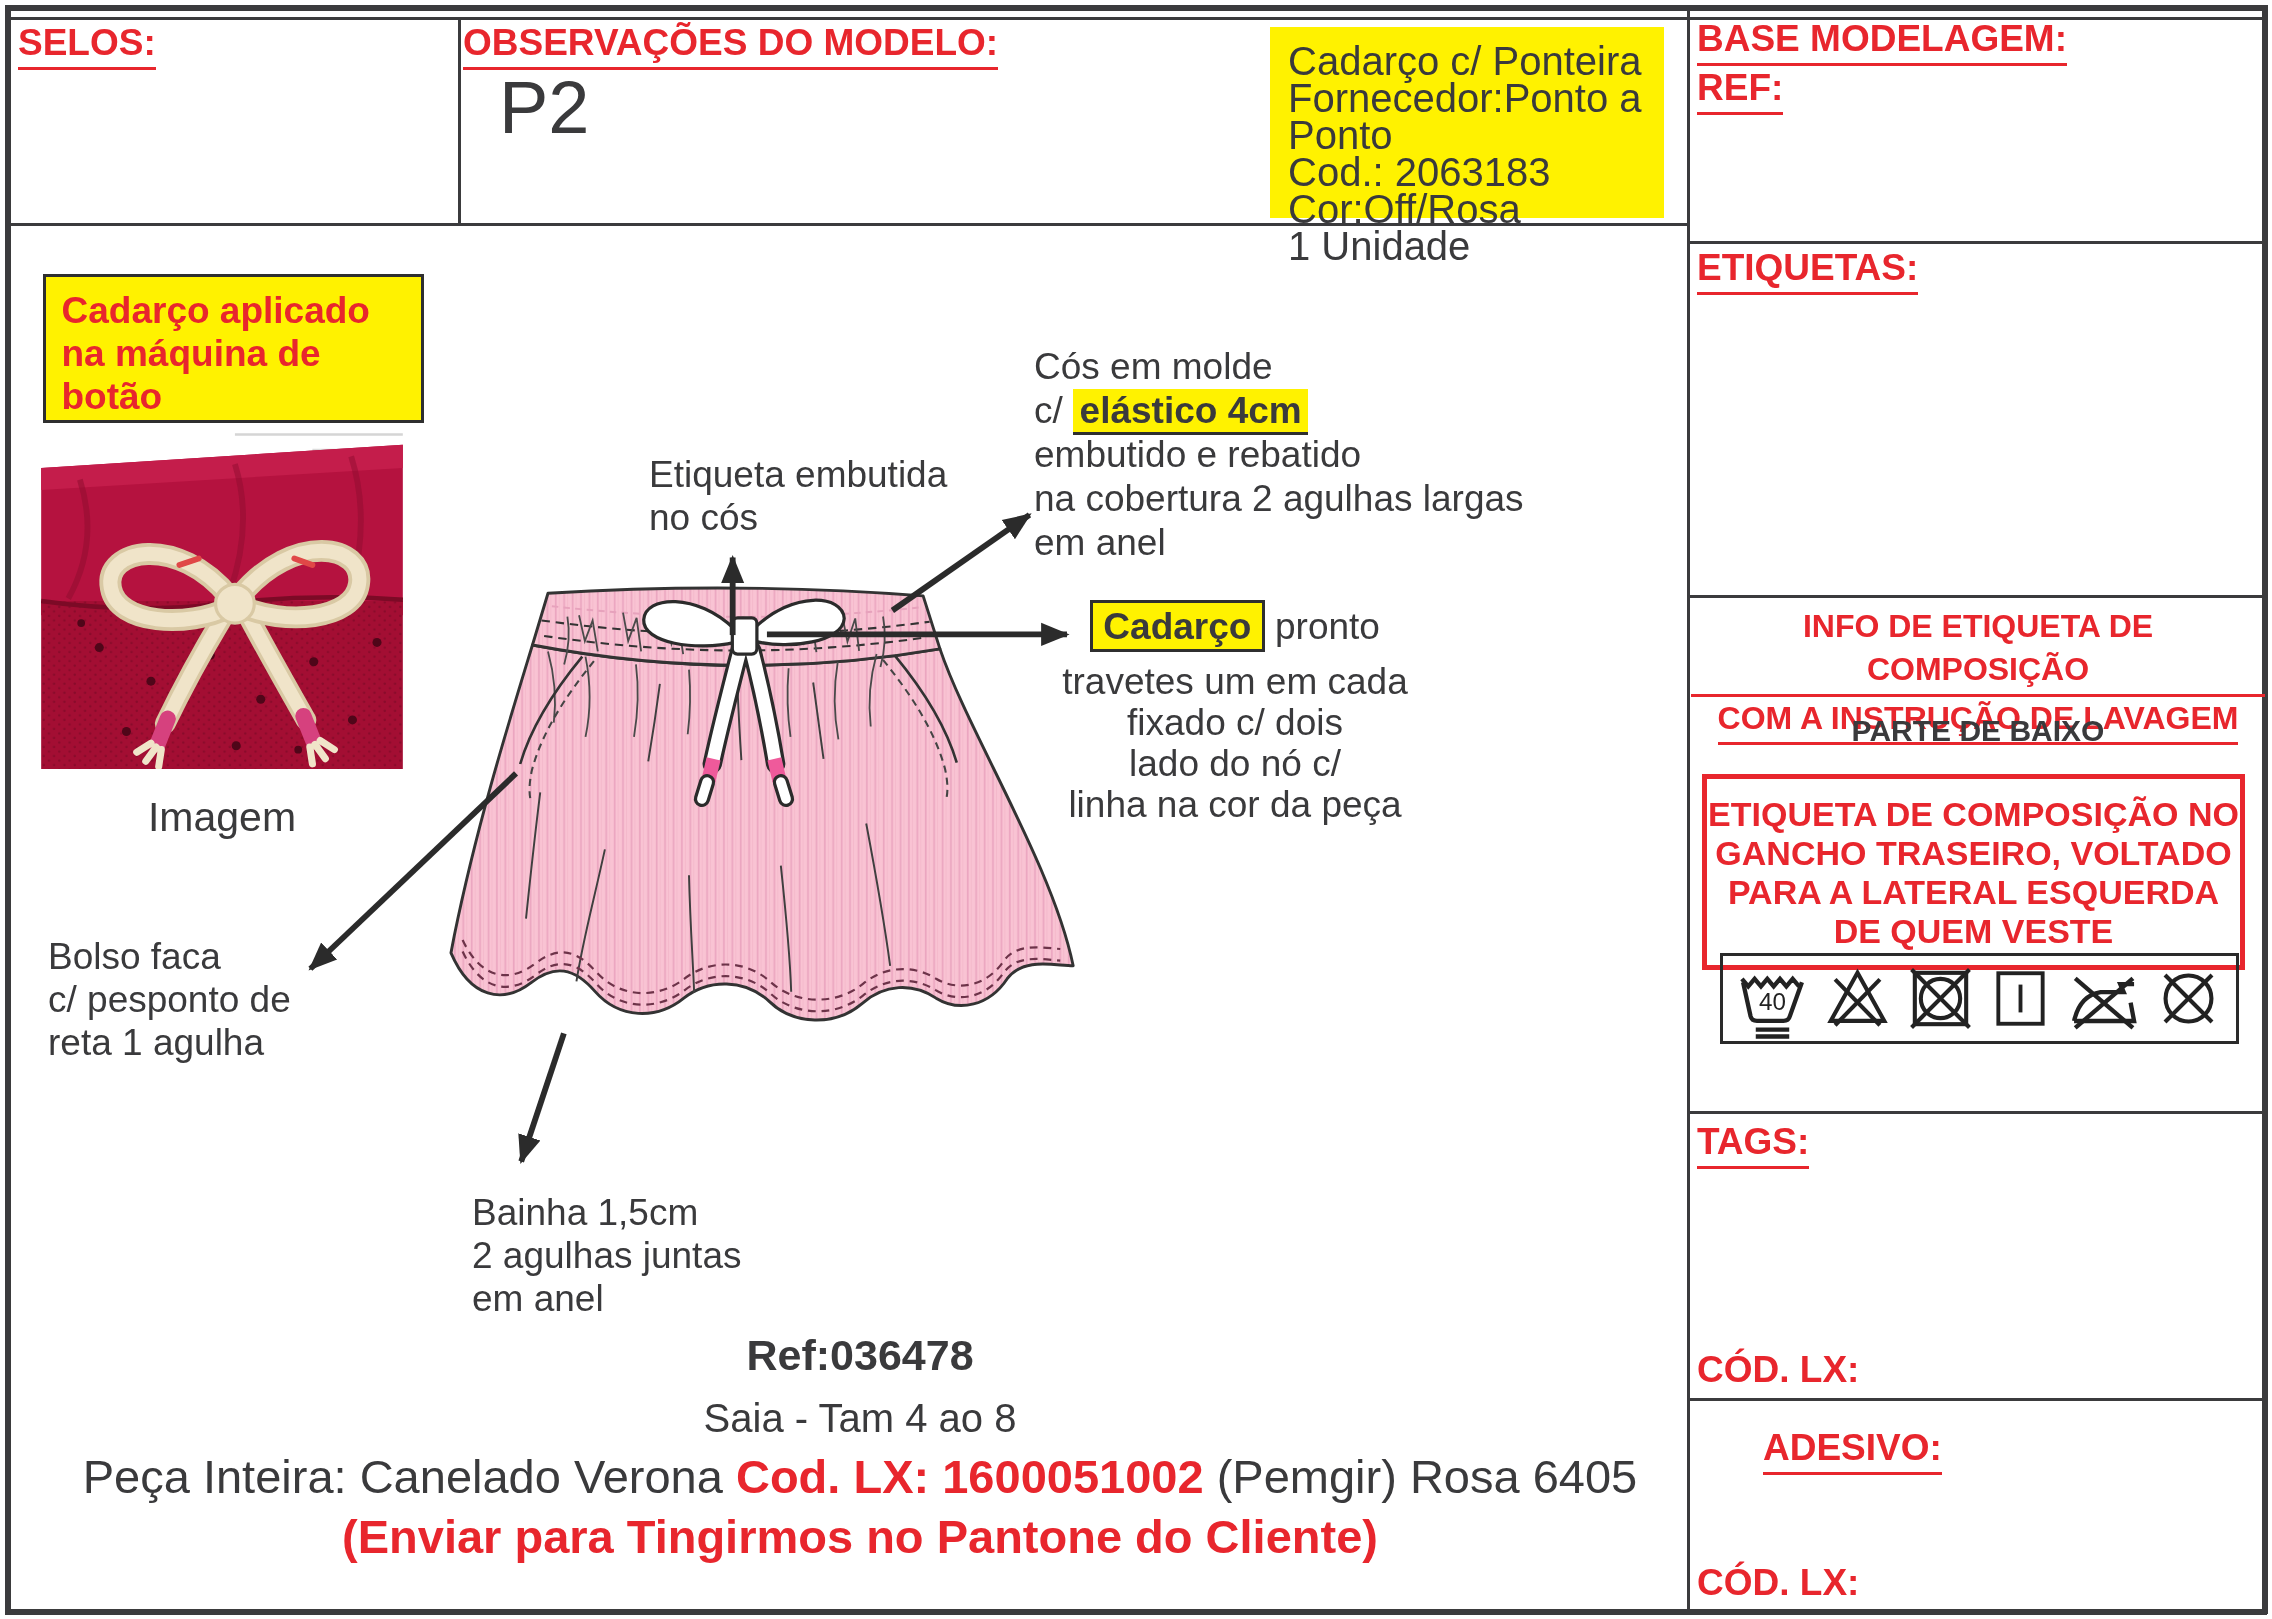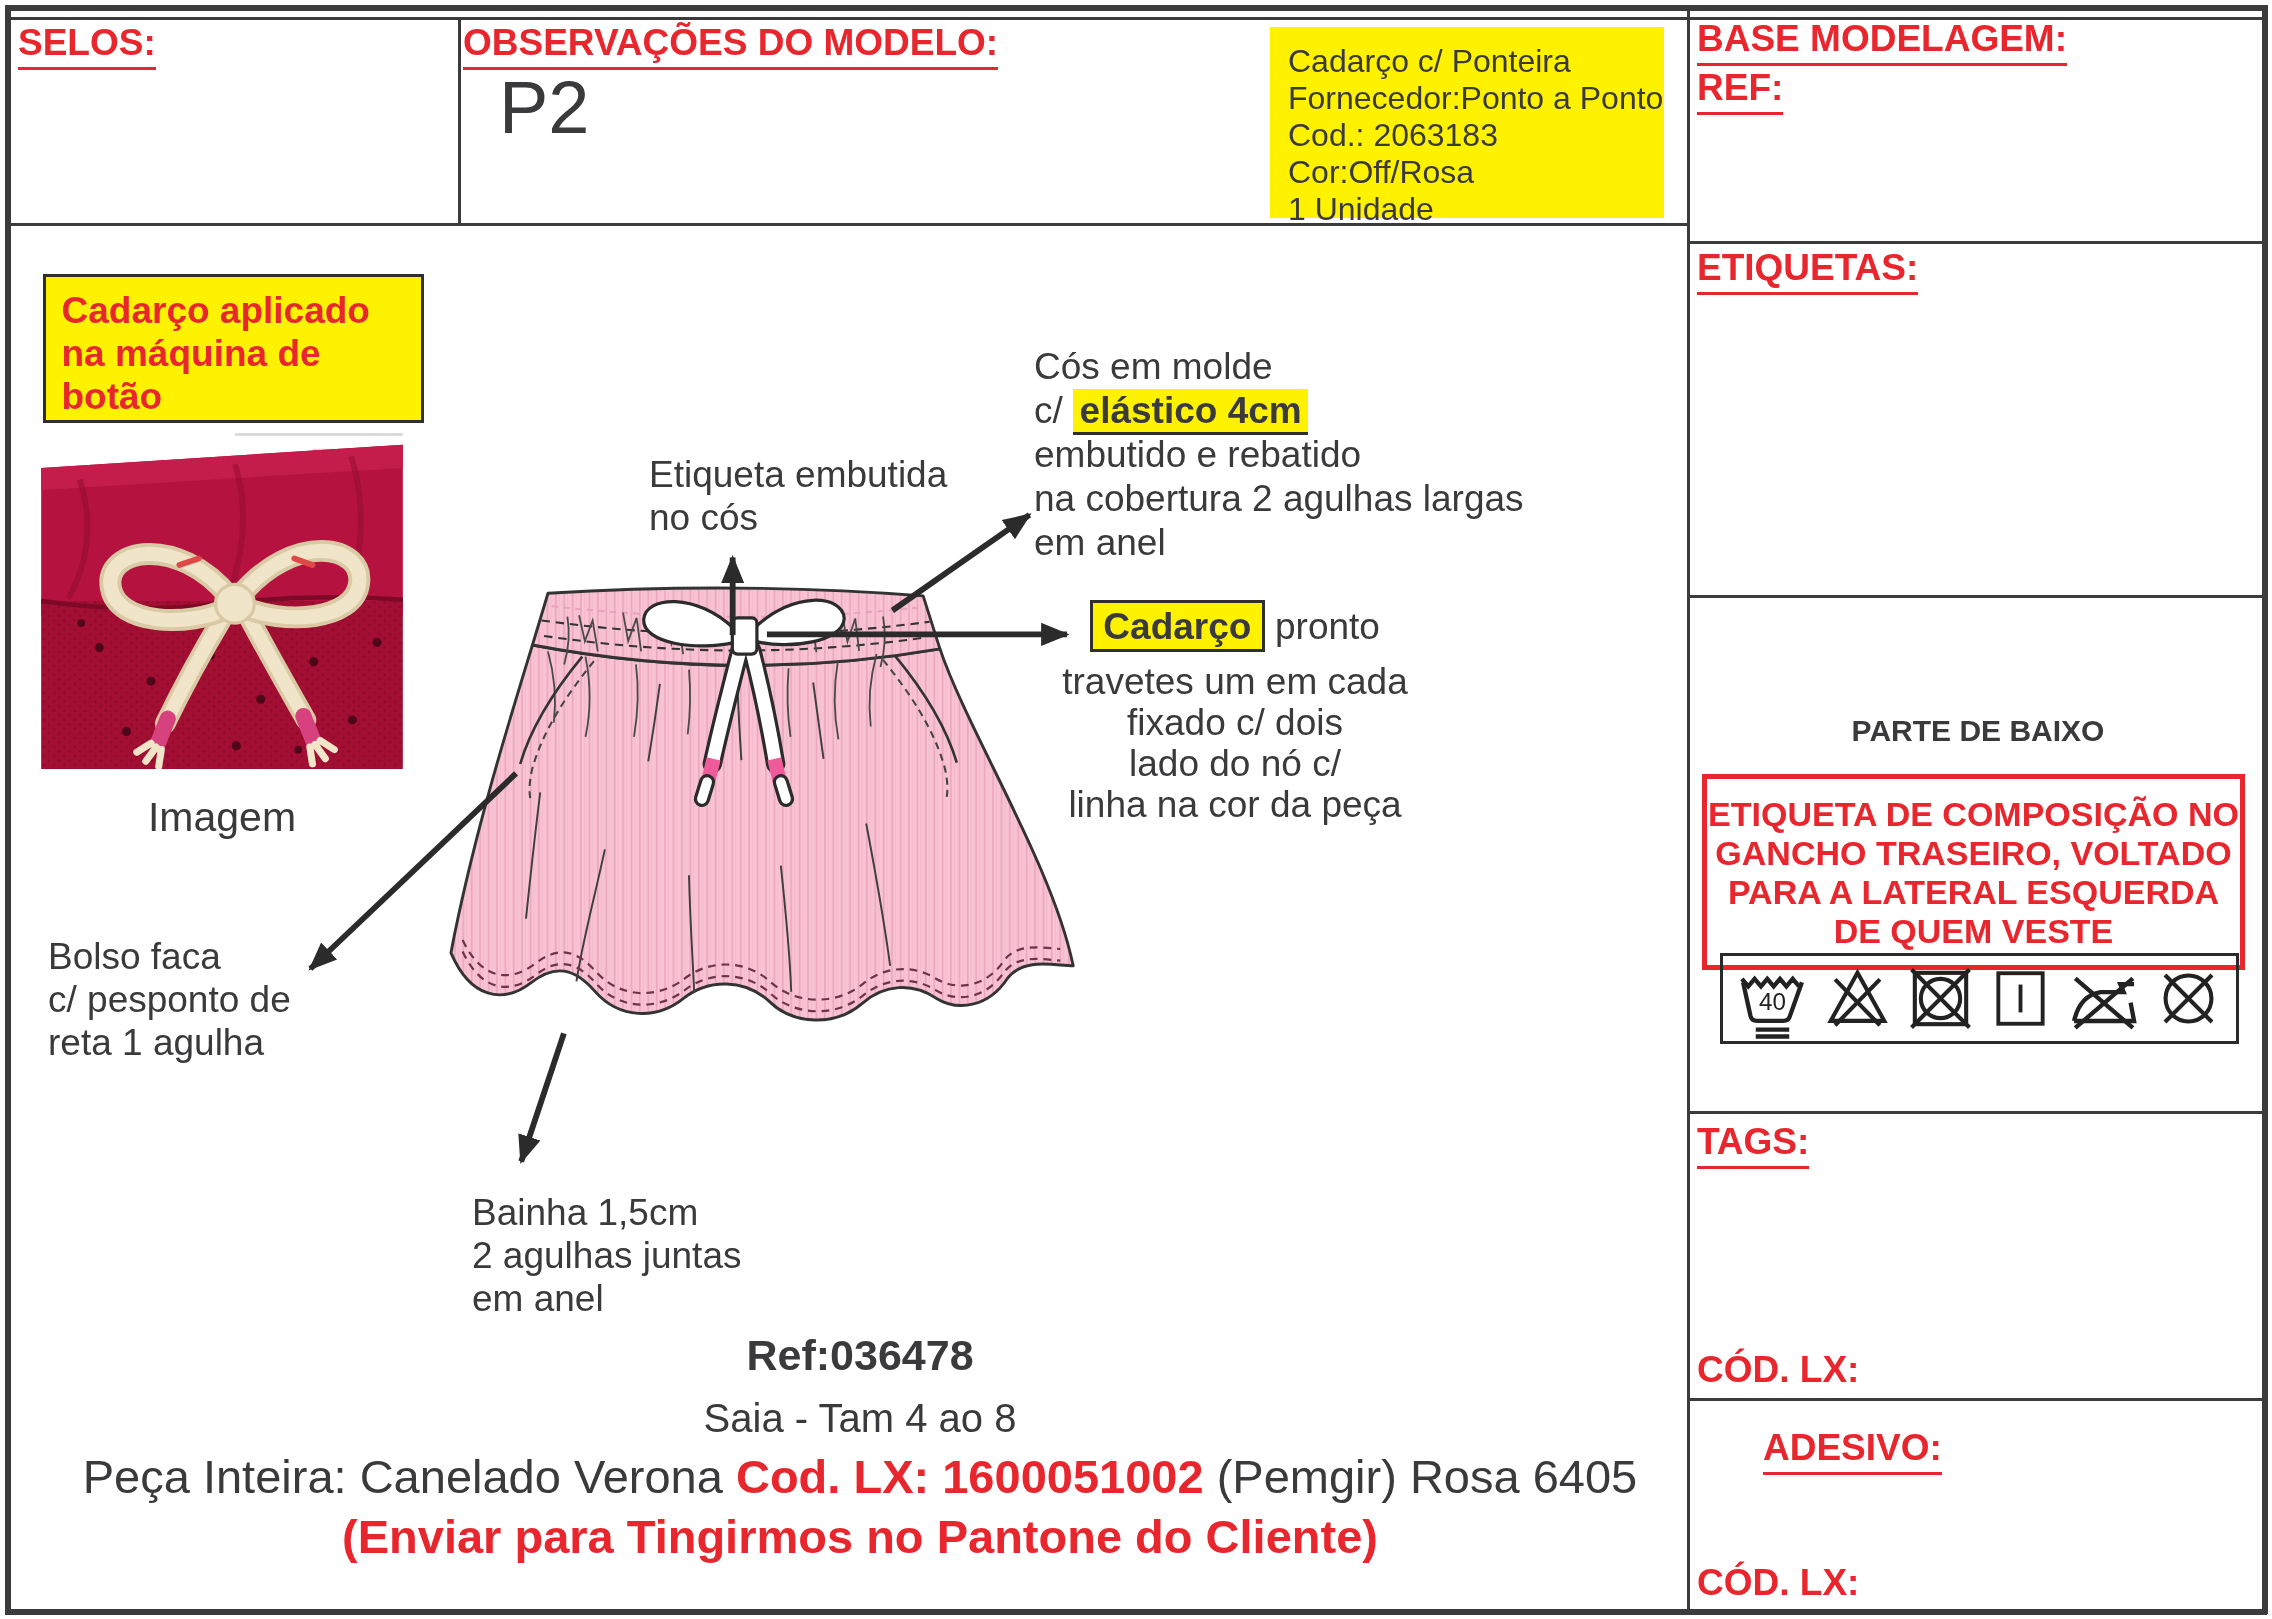--- a/index.html
+++ b/index.html
@@ -33,21 +33,21 @@
   <div class="ln" style="left:1687px;top:1111px;width:581px;height:3.2px;"></div>
   <div class="ln" style="left:1687px;top:1398px;width:581px;height:3.2px;"></div>
 
   <div class="abs lbl" style="left:18px;top:22px;"><span class="u">SELOS:</span></div>
   <div class="abs lbl" style="left:463px;top:22px;"><span class="u">OBSERVAÇÕES DO MODELO:</span></div>
   <div class="abs" style="left:464px;top:65px;font-size:74px;color:var(--dark);margin-left:35px;">P2</div>
   <div class="abs lbl" style="left:1697px;top:18px;"><span class="u">BASE MODELAGEM:</span></div>
   <div class="abs lbl" style="left:1697px;top:67px;"><span class="u">REF:</span></div>
 
   <div class="abs ybox" style="left:1270px;top:27px;width:394px;height:191px;">
-    <div style="padding:15.5px 0 0 18px;font-size:32px;line-height:37px;color:var(--dark);">
+    <div style="padding:15.5px 0 0 18px;font-size:40px;line-height:37px;color:var(--dark);">
       <div>Cadarço c/ Ponteira</div>
       <div>Fornecedor:Ponto a Ponto</div>
       <div>Cod.: 2063183</div>
       <div>Cor:Off/Rosa</div>
       <div>1 Unidade</div>
     </div>
   </div>
 
   <div class="abs ybox" style="left:43px;top:274px;width:359px;height:120px;border:3.9px solid #2f2f2f;padding:11.6px 0 11.6px 15.5px;">
     <div style="font-size:37px;line-height:43px;font-weight:bold;color:var(--red);width:336px;">Cadarço aplicado na máquina de botão</div>
@@ -241,20 +241,24 @@
     <div style="font-size:43px;font-weight:bold;color:var(--dark);margin-bottom:7.8px;">Ref:036478</div>
     <div style="font-size:40px;color:var(--dark);margin-bottom:7.8px;margin-top:16px;">Saia - Tam 4 ao 8</div>
     <div style="font-size:47px;color:var(--dark);margin-bottom:5.2px;white-space:nowrap;">
       <span>Peça Inteira: Canelado Verona </span><span style="color:var(--red);font-weight:bold;">Cod. LX: 1600051002</span><span> (Pemgir) Rosa 6405</span>
     </div>
     <div style="font-size:47px;font-weight:bold;color:var(--red);">(Enviar para Tingirmos no Pantone do Cliente)</div>
   </div>
 
   <div class="abs lbl" style="left:1697px;top:247px;"><span class="u">ETIQUETAS:</span></div>
 
+  <div class="abs ctr" style="left:1691px;top:605px;width:574px;font-size:32px;font-weight:bold;color:var(--red);line-height:43px;">
+    <span class="u">INFO DE ETIQUETA DE COMPOSIÇÃO</span><br>
+    <span class="u">COM A INSTRUÇÃO DE LAVAGEM</span>
+  </div>
   <div class="abs ctr" style="left:1691px;top:714px;width:574px;font-size:30px;font-weight:bold;color:var(--dark);">PARTE DE BAIXO</div>
 
   <div class="abs ctr" style="left:1702px;top:738px;width:533px;border:5.2px solid var(--red);padding:15.5px 0 14.2px 0;margin-top:36px;">
     <div style="font-size:34px;font-weight:bold;color:var(--red);line-height:39px;">
       <div>ETIQUETA DE COMPOSIÇÃO NO</div>
       <div>GANCHO TRASEIRO, VOLTADO</div>
       <div>PARA A LATERAL ESQUERDA</div>
       <div>DE QUEM VESTE</div>
     </div>
   </div>

